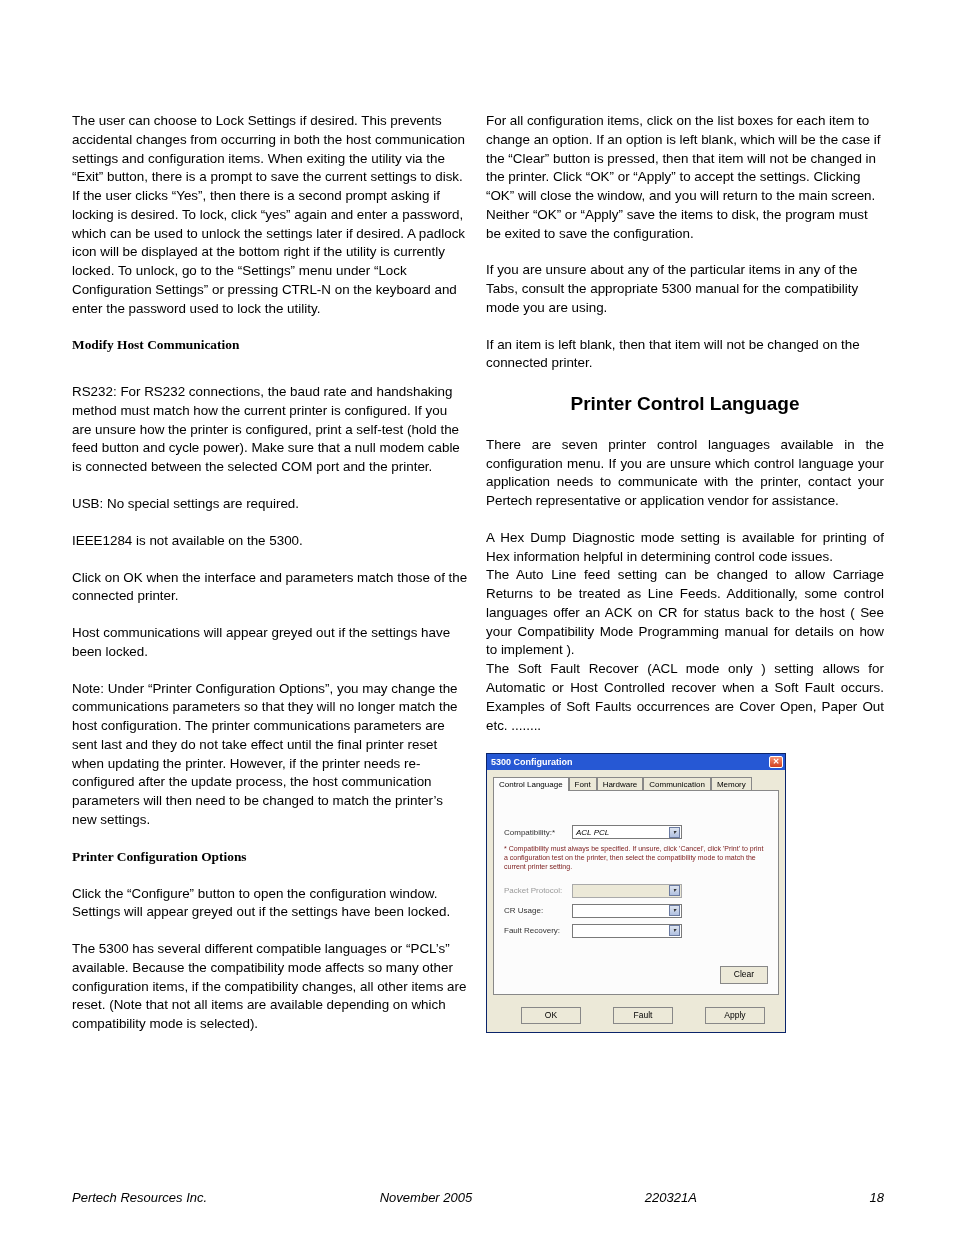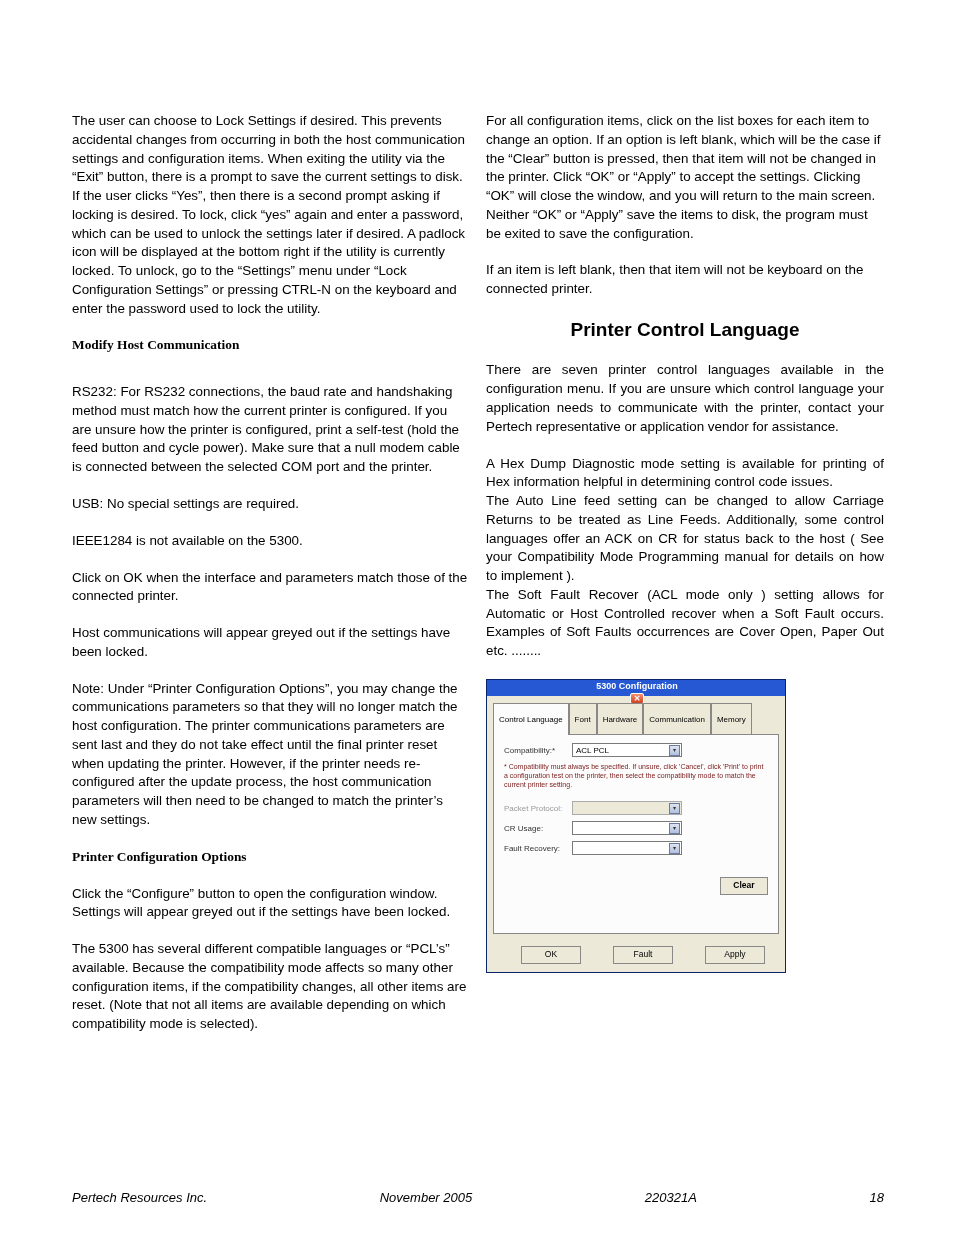--- a/index.html
+++ b/index.html
@@ -53,21 +53,20 @@
     align-items: center;
     justify-content: space-between;
     height: 16px;
     padding: 0 2px 0 4px;
     font-weight: bold;
     font-size: 9px;
   }
   .dlg-titlebar {
     background: linear-gradient(to right,#0a246a,#3a6ea5);
     background: #2658d4;
-    flex-direction: column;
   }
   .dlg-close {
     width: 14px; height: 12px;
     background: #e07050;
     background: linear-gradient(to bottom,#f59070,#d04020);
     border: 1px solid #fff;
     color: #fff;
     font-size: 8px;
     line-height: 9px;
     text-align: center;
@@ -76,66 +75,67 @@
   .dlg-body { padding: 6px 6px 6px 6px; }
   .tabs {
     display: flex;
     gap: 0;
     margin-bottom: 0;
   }
   .tab {
     border: 1px solid #888;
     border-bottom: none;
     background: #ece9d8;
-    padding: 10px 5px;
+    padding: 1px 5px;
     font-size: 8px;
     position: relative;
     top: 1px;
   }
   .tab.active { background: #fcfcfc; z-index: 2; }
   .tab-panel {
     border: 1px solid #888;
     background: #fcfcfc;
-    padding: 8px 10px 10px 10px;
+    padding: 34px 10px 10px 10px;
     min-height: 200px;
     position: relative;
   }
   .field-row {
     display: flex;
     align-items: center;
     margin-bottom: 6px;
   }
   .field-label { width: 68px; color: #333; font-size: 8px; }
   .field-label.disabled { color: #9a9a9a; }
   .select {
     flex: 0 0 110px;
     height: 14px;
     border: 1px solid #7a7a7a;
     background: #fff;
     display: flex;
     align-items: center;
     justify-content: space-between;
     padding: 0 1px 0 3px;
     font-size: 8px;
+    font-style: italic;
   }
   .select.disabled { background: #ece9d8; color: #9a9a9a; border-color:#aaa; }
   .dd-btn {
     width: 11px; height: 11px;
     background: linear-gradient(to bottom,#dde4f0,#b0c0e0);
     border: 1px solid #6a7aa0;
     font-size: 6px; line-height: 8px; text-align: center;
     color: #333;
   }
   .hint {
     font-size: 7px;
     color: #7a1a1a;
     margin: 2px 0 12px 0;
     line-height: 1.25;
   }
-  .clear-btn-row { text-align: right; margin-top: 22px; font-weight: bold; }
+  .clear-btn-row { text-align: right; margin-top: 28px; }
   .btn {
     display: inline-block;
     border: 1px solid #888;
     background: #ece9d8;
     font-size: 8.5px;
     padding: 2px 12px;
     min-width: 48px;
     text-align: center;
   }
   .dlg-actions {
@@ -172,21 +172,22 @@
     <p>Click on OK when the interface and parameters match those of the connected printer.</p>
     <p>Host communications will appear greyed out if the settings have been locked.</p>
     <p>Note: Under “Printer Configuration Options”, you may change the communications parameters so that they will no longer match the host configuration.  The printer communications parameters are sent last and they do not take effect until the final printer reset when updating the printer.  However, if the printer needs re-configured after the update process, the host communication parameters will then need to be changed to match the printer’s new settings.</p>
     <p class="bold">Printer Configuration Options</p>
     <p>Click the “Configure” button to open the configuration window.  Settings will appear greyed out if the settings have been locked.</p>
     <p class="nomb">The 5300 has several different compatible languages or “PCL’s” available.  Because the compatibility mode affects so many other configuration items, if the compatibility changes, all other items are reset.  (Note that not all items are available depending on which compatibility mode is selected).</p>
   </div>
 
   <div class="col">
     <p>For all configuration items, click on the list boxes for each item to change an option.  If an option is left blank, which will be the case if the “Clear” button is pressed, then that item will not be changed in the printer.  Click “OK” or “Apply” to accept the settings.  Clicking “OK” will close the window, and you will return to the main screen.  Neither “OK” or “Apply” save the items to disk, the program must be exited to save the configuration.</p>
-    <p>If an item is left blank, then that item will not be keyboard on the connected printer.</p>
+    <p>If you are unsure about any of the particular items in any of the Tabs, consult the appropriate 5300 manual for the compatibility mode you are using.</p>
+    <p>If an item is left blank, then that item will not be changed on the connected printer.</p>
     <div class="section-title">Printer Control Language</div>
     <p class="justify">There are seven  printer control languages available in the configuration menu. If you are unsure which control language your application needs to communicate with the printer, contact your Pertech representative or application vendor for assistance.</p>
     <p class="justify nomb"> A Hex Dump Diagnostic mode setting is available for printing of Hex information helpful in determining control code issues.</p>
     <p class="justify nomb">The Auto Line feed setting can be changed to allow Carriage Returns to be treated as Line Feeds. Additionally, some control languages offer an ACK on CR for status back to the host  ( See your Compatibility Mode Programming manual for details on how to implement ).</p>
     <p class="justify">The Soft Fault Recover (ACL mode only ) setting allows for Automatic or Host Controlled recover when a Soft Fault occurs. Examples of  Soft Faults occurrences are Cover Open, Paper Out etc. ........</p>
 
     <div class="dialog">
       <div class="dlg-titlebar">
         <span>5300 Configuration</span>
         <span class="dlg-close">✕</span>

